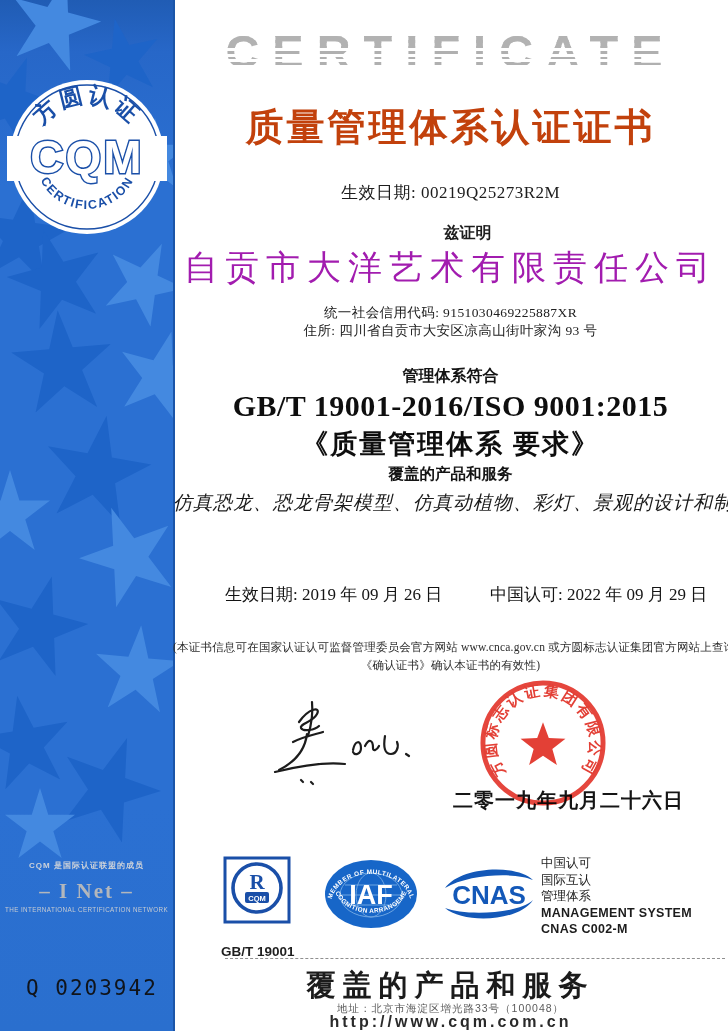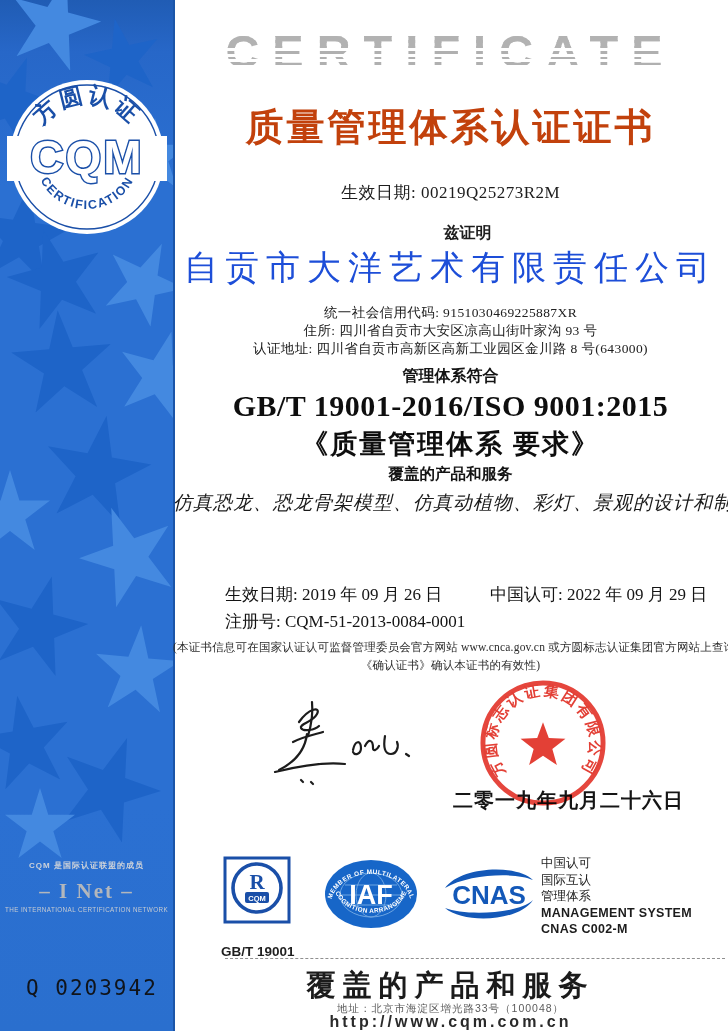--- a/index.html
+++ b/index.html
@@ -38,21 +38,21 @@
     font-family:"Liberation Sans","DejaVu Sans",sans-serif;
     font-weight:bold;font-size:47px;letter-spacing:13px;
     background-image:
       linear-gradient(180deg,#b2b2b2 0 24px,rgba(178,178,178,0) 24px),
       repeating-linear-gradient(180deg,#b0b0b0 0 2.5px,#ffffff 2.5px 5.5px);
     -webkit-background-clip:text;background-clip:text;color:transparent;
   }
   .cert-title{top:102px;font-family:"Liberation Sans","DejaVu Sans",sans-serif;font-weight:bold;font-size:38px;letter-spacing:3px;color:#c2410c;}
   .cert-no{top:181px;font-size:17px;color:#1d1d1d;letter-spacing:.5px;}
   .attest{top:223px;font-size:16px;color:#1d1d1d;font-weight:bold;padding-left:17px;}
-  .company{top:245px;font-size:34px;letter-spacing:7px;color:#1d4ed8;}
+  .company{top:245px;font-size:34px;letter-spacing:7px;color:#a21caf;}
   .info-line{font-size:13.5px;color:#202020;letter-spacing:.4px;}
   .credit{top:304px;} .residence{top:322px;} .audit-addr{top:340px;}
   .conform{top:366px;font-size:16px;font-weight:bold;color:#141414;}
   .standard{top:389px;font-size:30px;font-weight:bold;color:#0e0e0e;letter-spacing:.5px;}
   .standard-title{top:426px;font-size:27px;font-weight:bold;color:#0e0e0e;letter-spacing:2px;}
   .scope-label{top:464px;font-size:15.5px;font-weight:bold;color:#141414;}
   .scope-text{top:490px;font-size:19px;color:#1a1a1a;letter-spacing:1px;font-style:italic;}
   .date-row{position:absolute;top:583px;left:0;width:100%;font-size:17px;color:#141414;}
   .eff{position:absolute;left:52px;white-space:nowrap;}
   .exp{position:absolute;left:317px;white-space:nowrap;}
@@ -132,44 +132,39 @@
   <div class="center cert-no">
     <span>生效日期:</span>
     <span>00219Q25273R2M</span>
   </div>
 
   <div class="center attest">兹证明</div>
   <div class="center company">自贡市大洋艺术有限责任公司</div>
 
   <div class="center info-line credit">统一社会信用代码: 9151030469225887XR</div>
   <div class="center info-line residence">住所: 四川省自贡市大安区凉高山街叶家沟 93 号</div>
-  <div class="center info-line audit-addr">认证地址: 四川省自贡市高新区高新工业园区金川路 8 号(643000)</div>
 
   <div class="center conform">管理体系符合</div>
   <div class="center standard">GB/T 19001-2016/ISO 9001:2015</div>
   <div class="center standard-title">《质量管理体系  要求》</div>
 
   <div class="center scope-label">覆盖的产品和服务</div>
   <div class="center scope-text">仿真恐龙、恐龙骨架模型、仿真动植物、彩灯、景观的设计和制作</div>
 
   <div class="date-row">
     <span class="eff">
       <span>生效日期:</span>
       <span>2019 年 09 月 26 日</span>
     </span>
     <span class="exp">
       <span>中国认可:</span>
       <span>2022 年 09 月 29 日</span>
     </span>
   </div>
 
-  <div class="reg-row">
-    <span>注册号:</span>
-    <span>CQM-51-2013-0084-0001</span>
-  </div>
 
   <div class="center note note1">(本证书信息可在国家认证认可监督管理委员会官方网站 www.cnca.gov.cn 或方圆标志认证集团官方网站上查询，也可通过验证</div>
   <div class="center note note2">《确认证书》确认本证书的有效性)</div>
 
   <svg class="signature" viewBox="0 0 160 95">
     <g fill="none" stroke="#1c1c1c" stroke-width="2.2" stroke-linecap="round">
       <path d="M34,26 C44,12 56,10 52,18 C48,26 34,28 36,32 C38,36 50,34 54,30"></path>
       <path d="M47,6 C48,16 46,30 43,40"></path>
       <path d="M28,46 C40,40 52,38 58,36"></path>
       <path d="M42,38 C40,54 30,66 14,74"></path>

